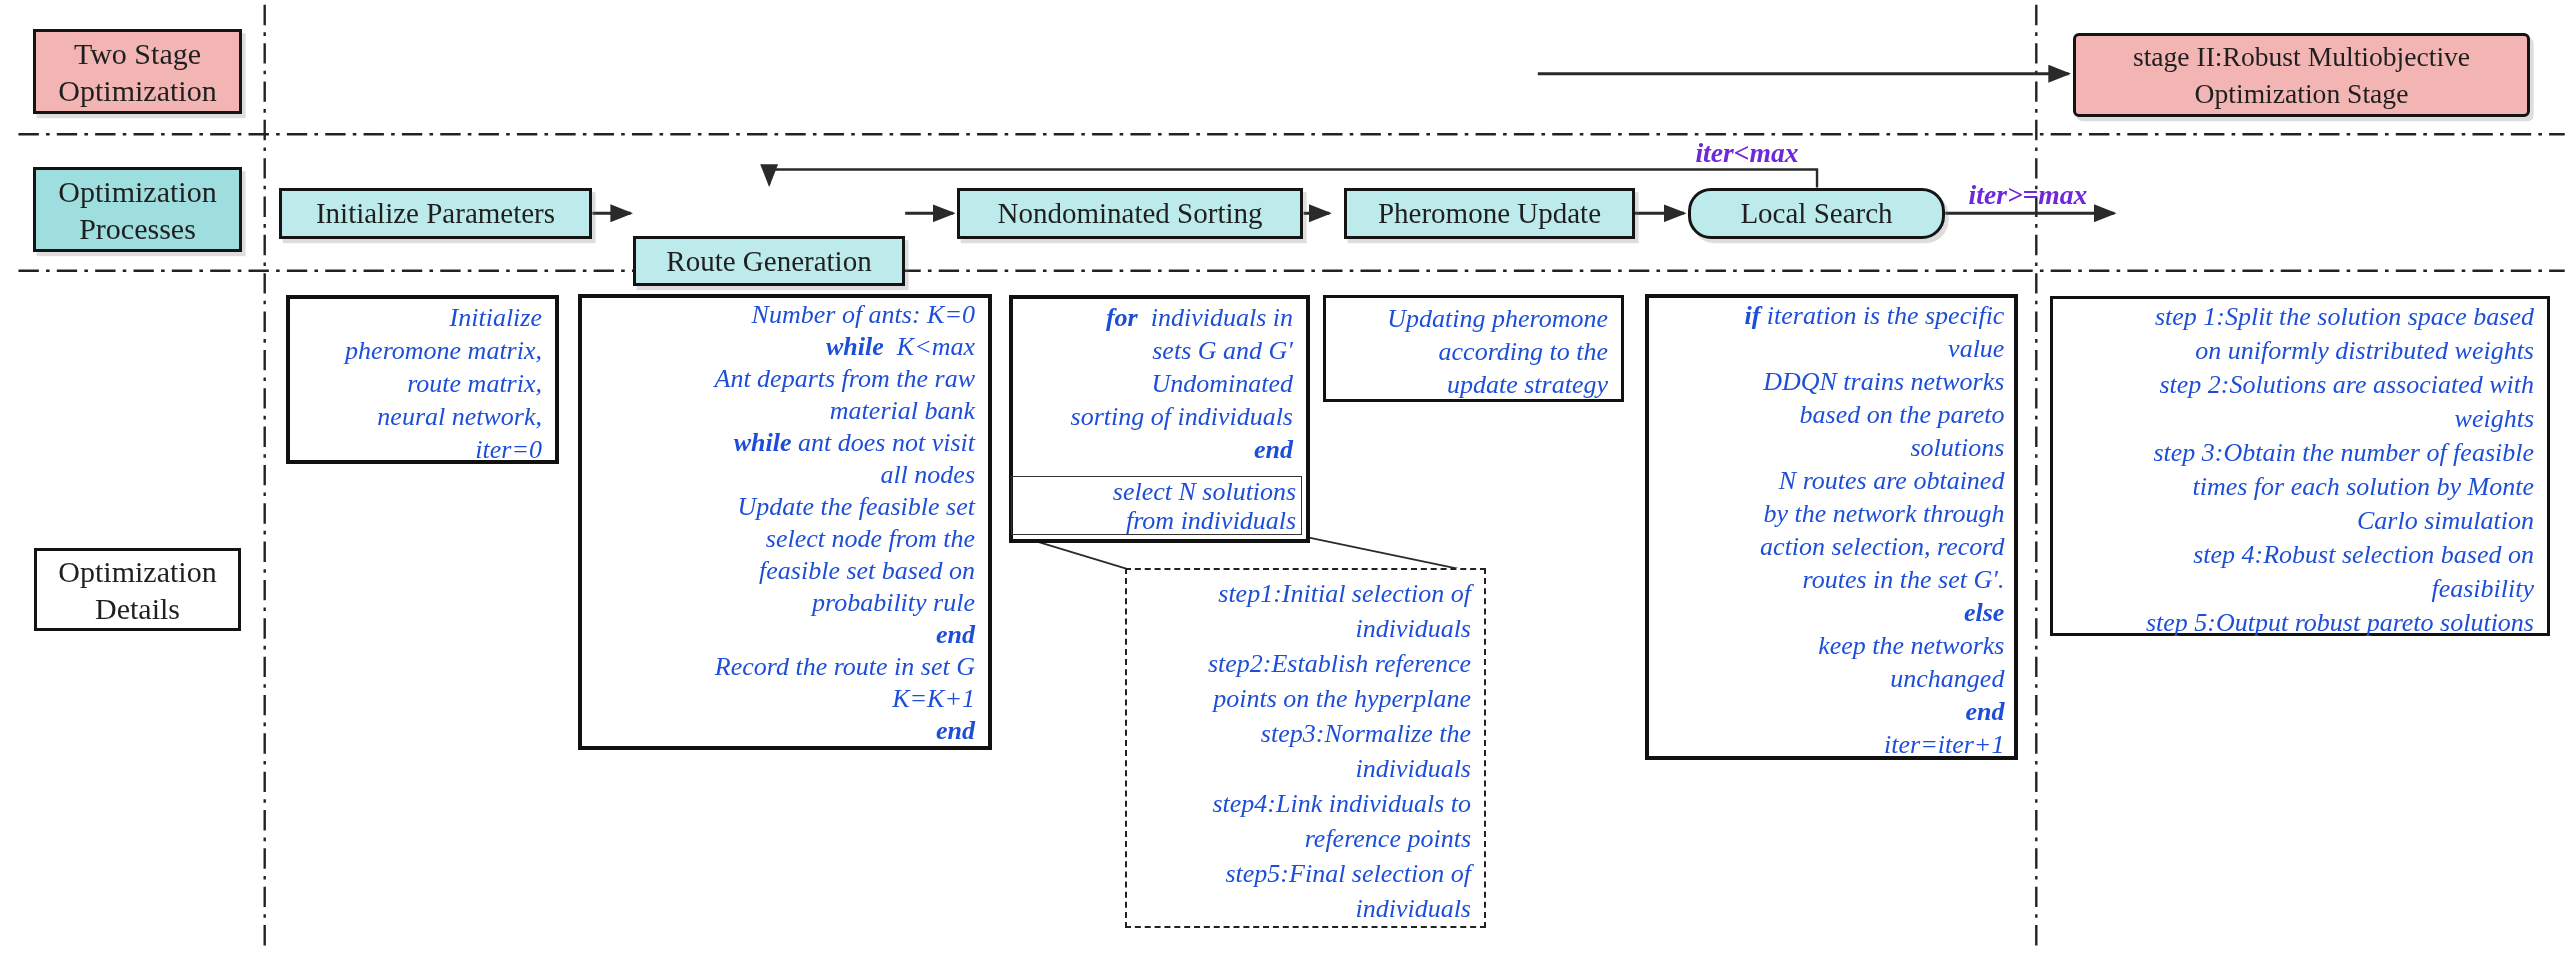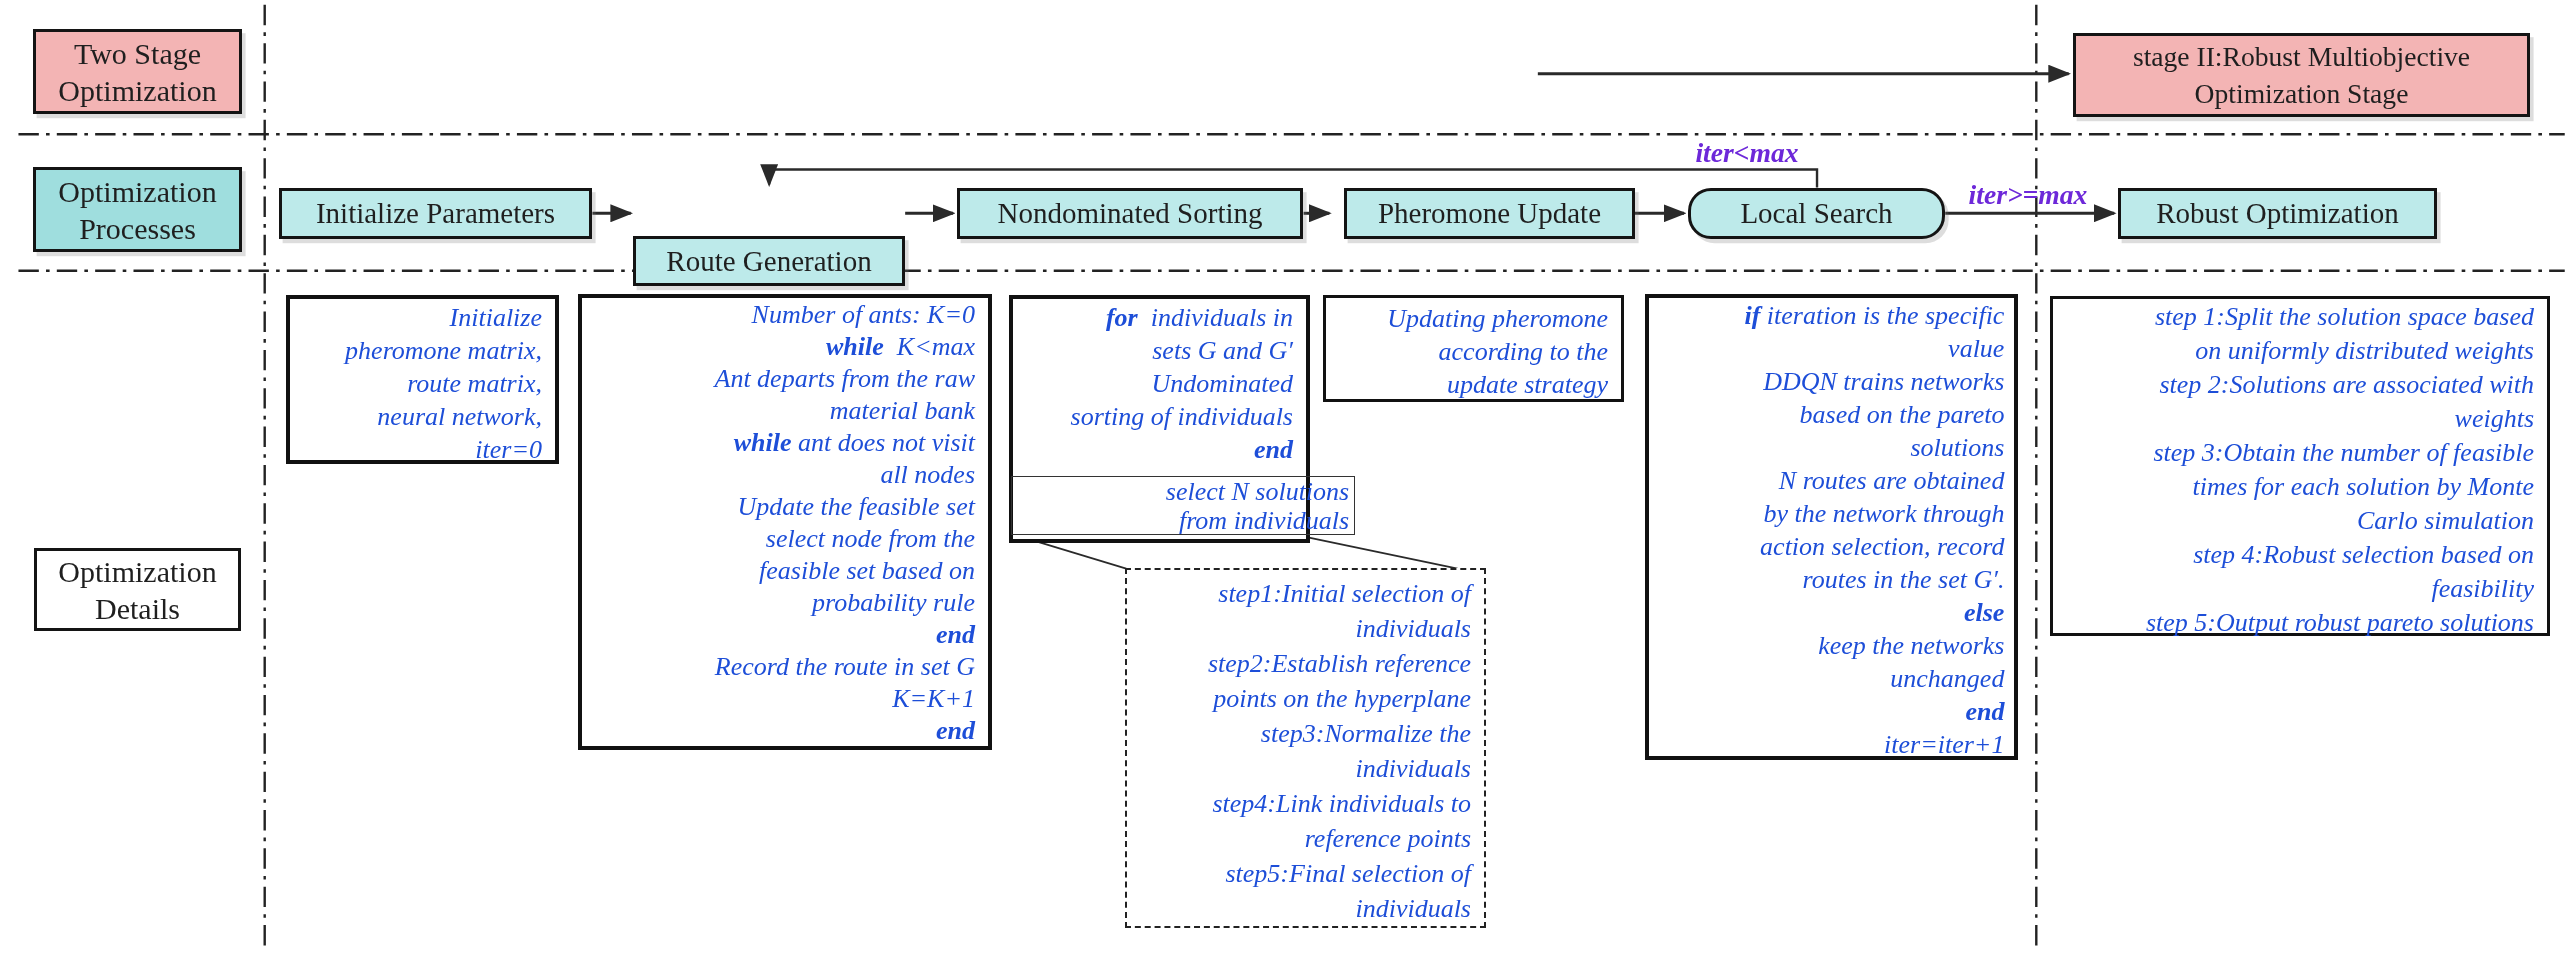--- a/index.html
+++ b/index.html
@@ -67,41 +67,40 @@
     </div>
   <div class="abs hdr rowlabel" style="left: 33px; top: 167px; width: 209px; height: 85px; background: rgb(159, 222, 222);">
       <div class="tline">Optimization</div>
       <div class="tline">Processes</div>
     </div>
   <div class="abs hdr rowlabel" style="left:34px;top:548px;width:207px;height:83px;background:#fff;box-shadow:none;">
       <div class="tline">Optimization</div>
       <div class="tline">Details</div>
     </div>
 
-  <div class="abs hdr stagebox" style="left: 2073px; top: 33px; width: 457px; height: 84px; background: rgb(243, 180, 180);">
+  <div class="abs hdr stagebox" style="left: 2073px; top: 33px; width: 457px; height: 84px; background: rgb(243, 180, 180); border-radius: 6px;">
       <div class="tline">stage II:Robust Multiobjective</div>
       <div class="tline">Optimization Stage</div>
     </div>
 
   <div class="abs hdr procbox" style="left: 279px; top: 188px; width: 313px; height: 51px; background: rgb(189, 234, 234);">Initialize Parameters</div>
   <div class="abs hdr procbox" style="left: 633px; top: 188px; width: 272px; height: 50px; background: rgb(189, 234, 234); margin-top: 48px;">Route Generation</div>
   <div class="abs hdr procbox" style="left: 957px; top: 188px; width: 346px; height: 51px; background: rgb(189, 234, 234);">Nondominated Sorting</div>
   <div class="abs hdr procbox" style="left: 1333px; top: 188px; width: 291px; height: 51px; background: rgb(189, 234, 234); margin-left: 11px;">Pheromone Update</div>
   <div class="abs hdr procbox" style="left: 1688px; top: 188px; width: 257px; height: 51px; background: rgb(189, 234, 234); border-radius: 23px;">Local Search</div>
-  <div class="abs hdr procbox" style="left: 2118px; top: 188px; width: 319px; height: 51px; background: rgb(189, 234, 234);">Robust Optimization</div>
 
   <div class="abs edgelabel" style="left:1672px;top:137px;width:150px;">iter&lt;max</div>
   <div class="abs edgelabel" style="left:1947px;top:179px;width:162px;">iter&gt;=max</div>
 
   <div class="abs detail" style="left:286px;top:295px;width:273px;height:169px;"><div class="tline">Initialize</div><div class="tline">pheromone matrix,</div><div class="tline">route matrix,</div><div class="tline">neural network,</div><div class="tline">iter=0</div></div>
 
   <div class="abs detail" style="left:578px;top:294px;width:414px;height:456px;line-height:32px;padding-top:1.2px;"><div class="tline">Number of ants: K=0</div><div class="tline"><span class="kw">while</span>  K&lt;max</div><div class="tline">    Ant departs from the raw</div><div class="tline">material bank</div><div class="tline">    <span class="kw">while</span> ant does not visit</div><div class="tline">all nodes</div><div class="tline">        Update the feasible set</div><div class="tline">        select node from the</div><div class="tline">feasible set based on</div><div class="tline">probability rule</div><div class="tline">    <span class="kw">end</span></div><div class="tline">    Record the route in set G</div><div class="tline">    K=K+1</div><div class="tline"><span class="kw">end</span></div></div>
 
   <div class="abs detail" style="left:1009px;top:295px;width:301px;height:248px;"><div class="tline"><span class="kw">for</span>  individuals in</div><div class="tline">sets G and G′</div><div class="tline">    Undominated</div><div class="tline">sorting of individuals</div><div class="tline"><span class="kw">end</span></div></div>
-  <div class="abs detail selectbox" style="left:1011px;top:476px;width:344px;height:59px;"><div class="tline">select N solutions</div><div class="tline">from individuals</div></div>
+  <div class="abs detail selectbox" style="left:1011px;top:476px;width:291px;height:59px;"><div class="tline">select N solutions</div><div class="tline">from individuals</div></div>
 
   <div class="abs detail thin" style="left:1323px;top:295px;width:301px;height:107px;padding-top:3.6px;"><div class="tline">Updating pheromone</div><div class="tline">according to the</div><div class="tline">update strategy</div></div>
 
   <div class="abs detail" style="left:1645px;top:294px;width:373px;height:466px;line-height:33px;padding:1.2px 9.6px;"><div class="tline"><span class="kw">if</span> iteration is the specific</div><div class="tline">value</div><div class="tline">    DDQN trains networks</div><div class="tline">based on the pareto</div><div class="tline">solutions</div><div class="tline">    N routes are obtained</div><div class="tline">by the network through</div><div class="tline">action selection, record</div><div class="tline">routes in the set G′.</div><div class="tline"><span class="kw">else</span></div><div class="tline">    keep the networks</div><div class="tline">unchanged</div><div class="tline"><span class="kw">end</span></div><div class="tline">iter=iter+1</div></div>
 
   <div class="abs detail dashedbox" style="left:1125px;top:568px;width:361px;height:360px;"><div class="tline">step1:Initial selection of</div><div class="tline">individuals</div><div class="tline">step2:Establish reference</div><div class="tline">points on the hyperplane</div><div class="tline">step3:Normalize the</div><div class="tline">individuals</div><div class="tline">step4:Link individuals to</div><div class="tline">reference points</div><div class="tline">step5:Final selection of</div><div class="tline">individuals</div></div>
 
   <div class="abs detail thin" style="left:2050px;top:296px;width:500px;height:340px;line-height:34px;padding-top:1.2px;"><div class="tline">step 1:Split the solution space based</div><div class="tline">on uniformly distributed weights</div><div class="tline">step 2:Solutions are associated with</div><div class="tline">weights</div><div class="tline">step 3:Obtain the number of feasible</div><div class="tline">times for each solution by Monte</div><div class="tline">Carlo simulation</div><div class="tline">step 4:Robust selection based on</div><div class="tline">feasibility</div><div class="tline">step 5:Output robust pareto solutions</div></div>
 
 </div>

